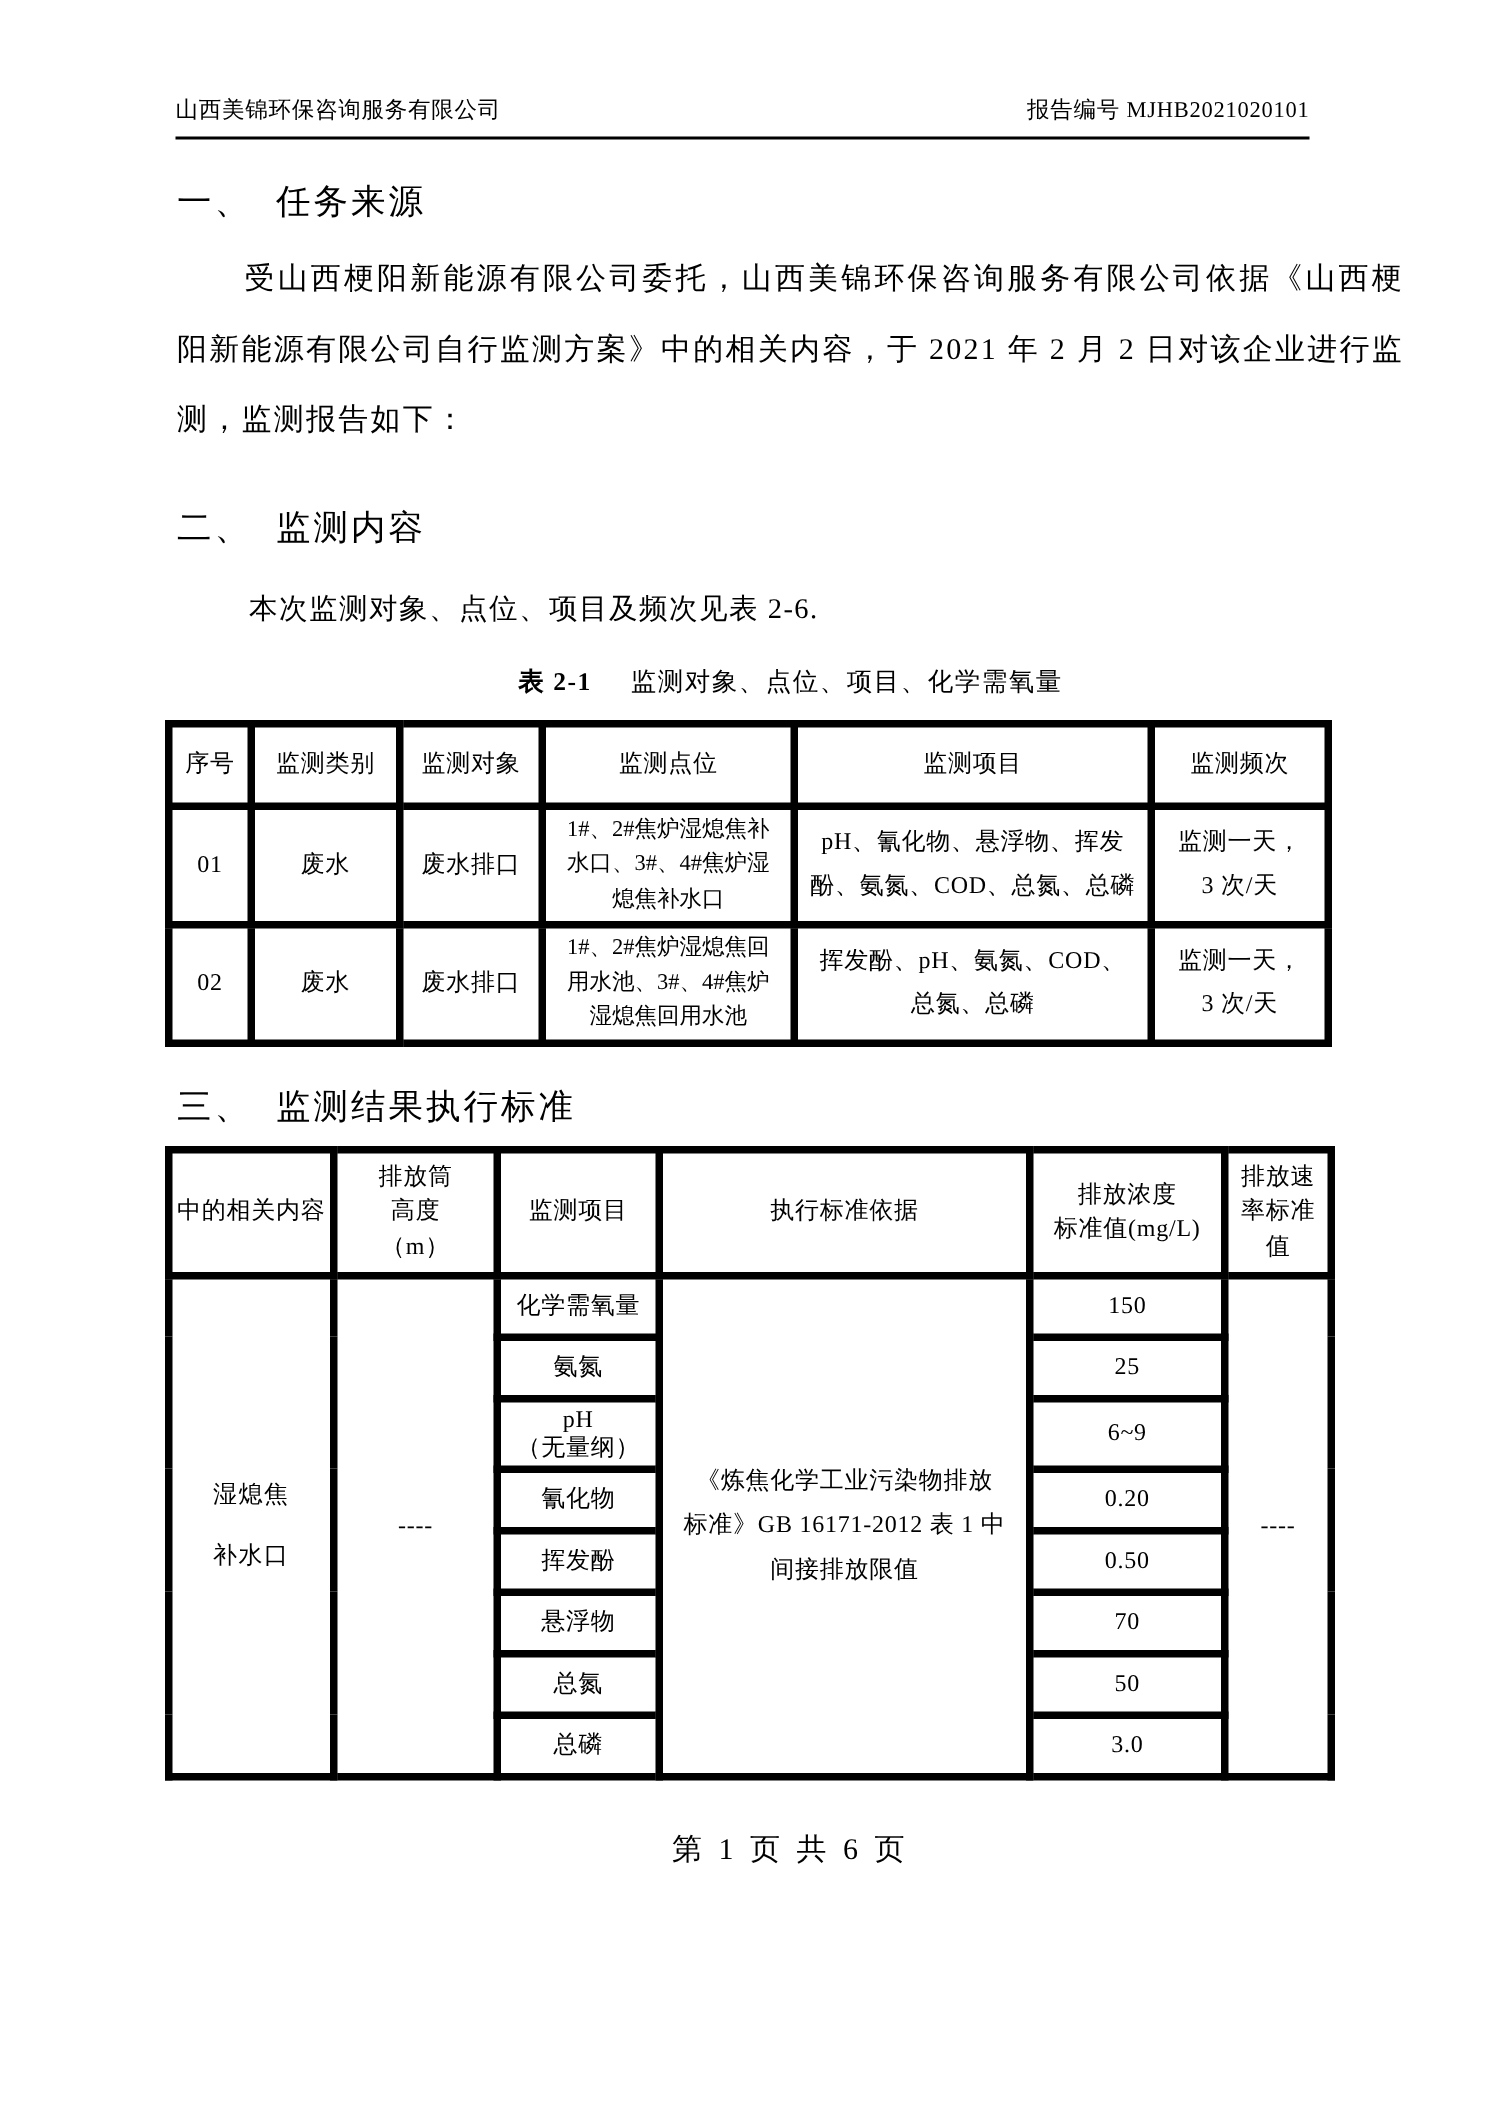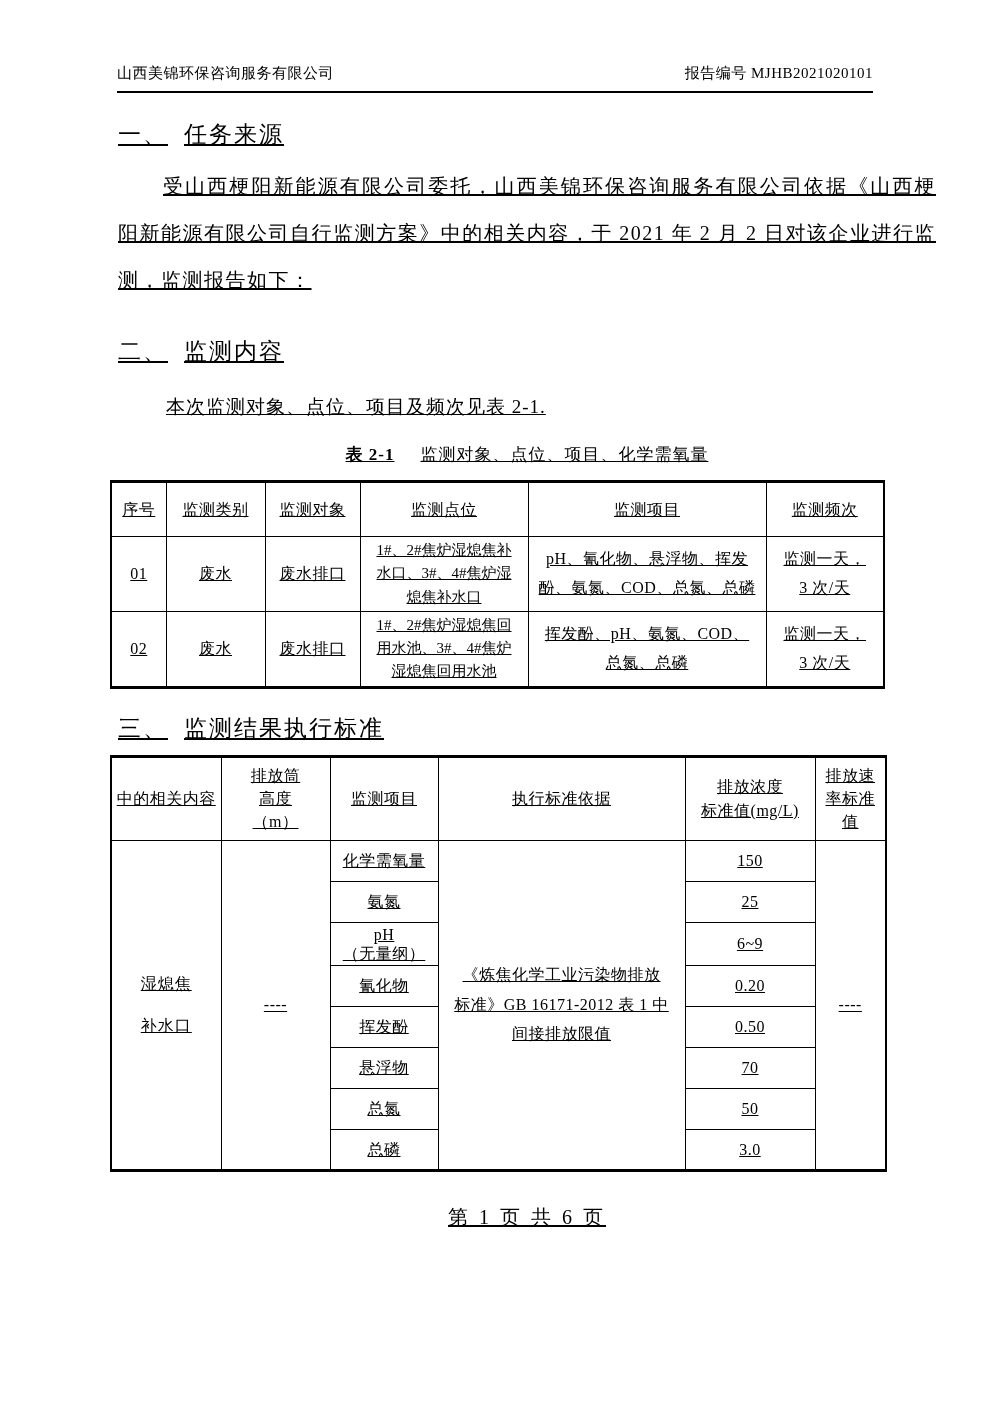--- a/index.html
+++ b/index.html
@@ -16,21 +16,21 @@
   
   .header {
     margin: 0 119px 0 117px;
     display: flex; justify-content: space-between; align-items: flex-end;
     font-size: 15px; letter-spacing: 0.5px;
     padding-bottom: 8px;
     border-bottom: 2px solid #000;
   }
 
   
-  .content { margin: 0 56px 0 118px; text-decoration: underline; }
+  .content { margin: 0 56px 0 118px; }
   .sec-title {
     font-size: 23px; letter-spacing: 2px; margin-top: 26px;
     line-height: 32px;
   }
   .sec-num { margin-right: 16px; }
   .para {
     font-size: 20px; line-height: 47px; letter-spacing: 1.5px;
     text-align: justify; margin-top: 12px; text-indent: 45px;
   }
   .intro {
@@ -43,21 +43,21 @@
   }
   .cap-label { font-weight: bold; margin-right: 26px; }
 
   
   table.doc-table {
     border-collapse: collapse; table-layout: fixed;
     margin-left: -8px; margin-top: 10px;
     border: 2px solid #000; border-top-width: 3px; border-bottom-width: 3px;
   }
   .doc-table th, .doc-table td {
-    border: 1px solid #000000;
+    border: 5px solid #000000;
     text-align: center; vertical-align: middle;
     font-weight: normal;
     font-size: 16px; letter-spacing: 0.5px;
     padding: 2px 3px;
     white-space: pre-line;
     line-height: 1.45;
   }
   #t21 th { height: 55px; }
   #t21 td { height: 71px; }
   #t21 td.col-point { font-size: 15px; line-height: 1.55; letter-spacing: 0; }
@@ -89,21 +89,21 @@
   <div class="content">
 
     <div class="sec-title">
       <span class="sec-num">一、</span><span>任务来源</span>
     </div>
     <p class="para">受山西梗阳新能源有限公司委托，山西美锦环保咨询服务有限公司依据《山西梗阳新能源有限公司自行监测方案》中的相关内容，于 2021 年 2 月 2 日对该企业进行监测，监测报告如下：</p>
 
     <div class="sec-title" style="margin-top:32px">
       <span class="sec-num">二、</span><span>监测内容</span>
     </div>
-    <p class="intro" style="margin-top:20px">本次监测对象、点位、项目及频次见表 2-1.</p>
+    <p class="intro" style="margin-top:20px">本次监测对象、点位、项目及频次见表 2-6.</p>
 
     <div class="caption">
       <span class="cap-label">表 2-1</span><span>监测对象、点位、项目、化学需氧量</span>
     </div>
 
     <table class="doc-table" id="t21">
       <colgroup>
         <col style="width:55px">
           <col style="width:99px">
           <col style="width:95px">

